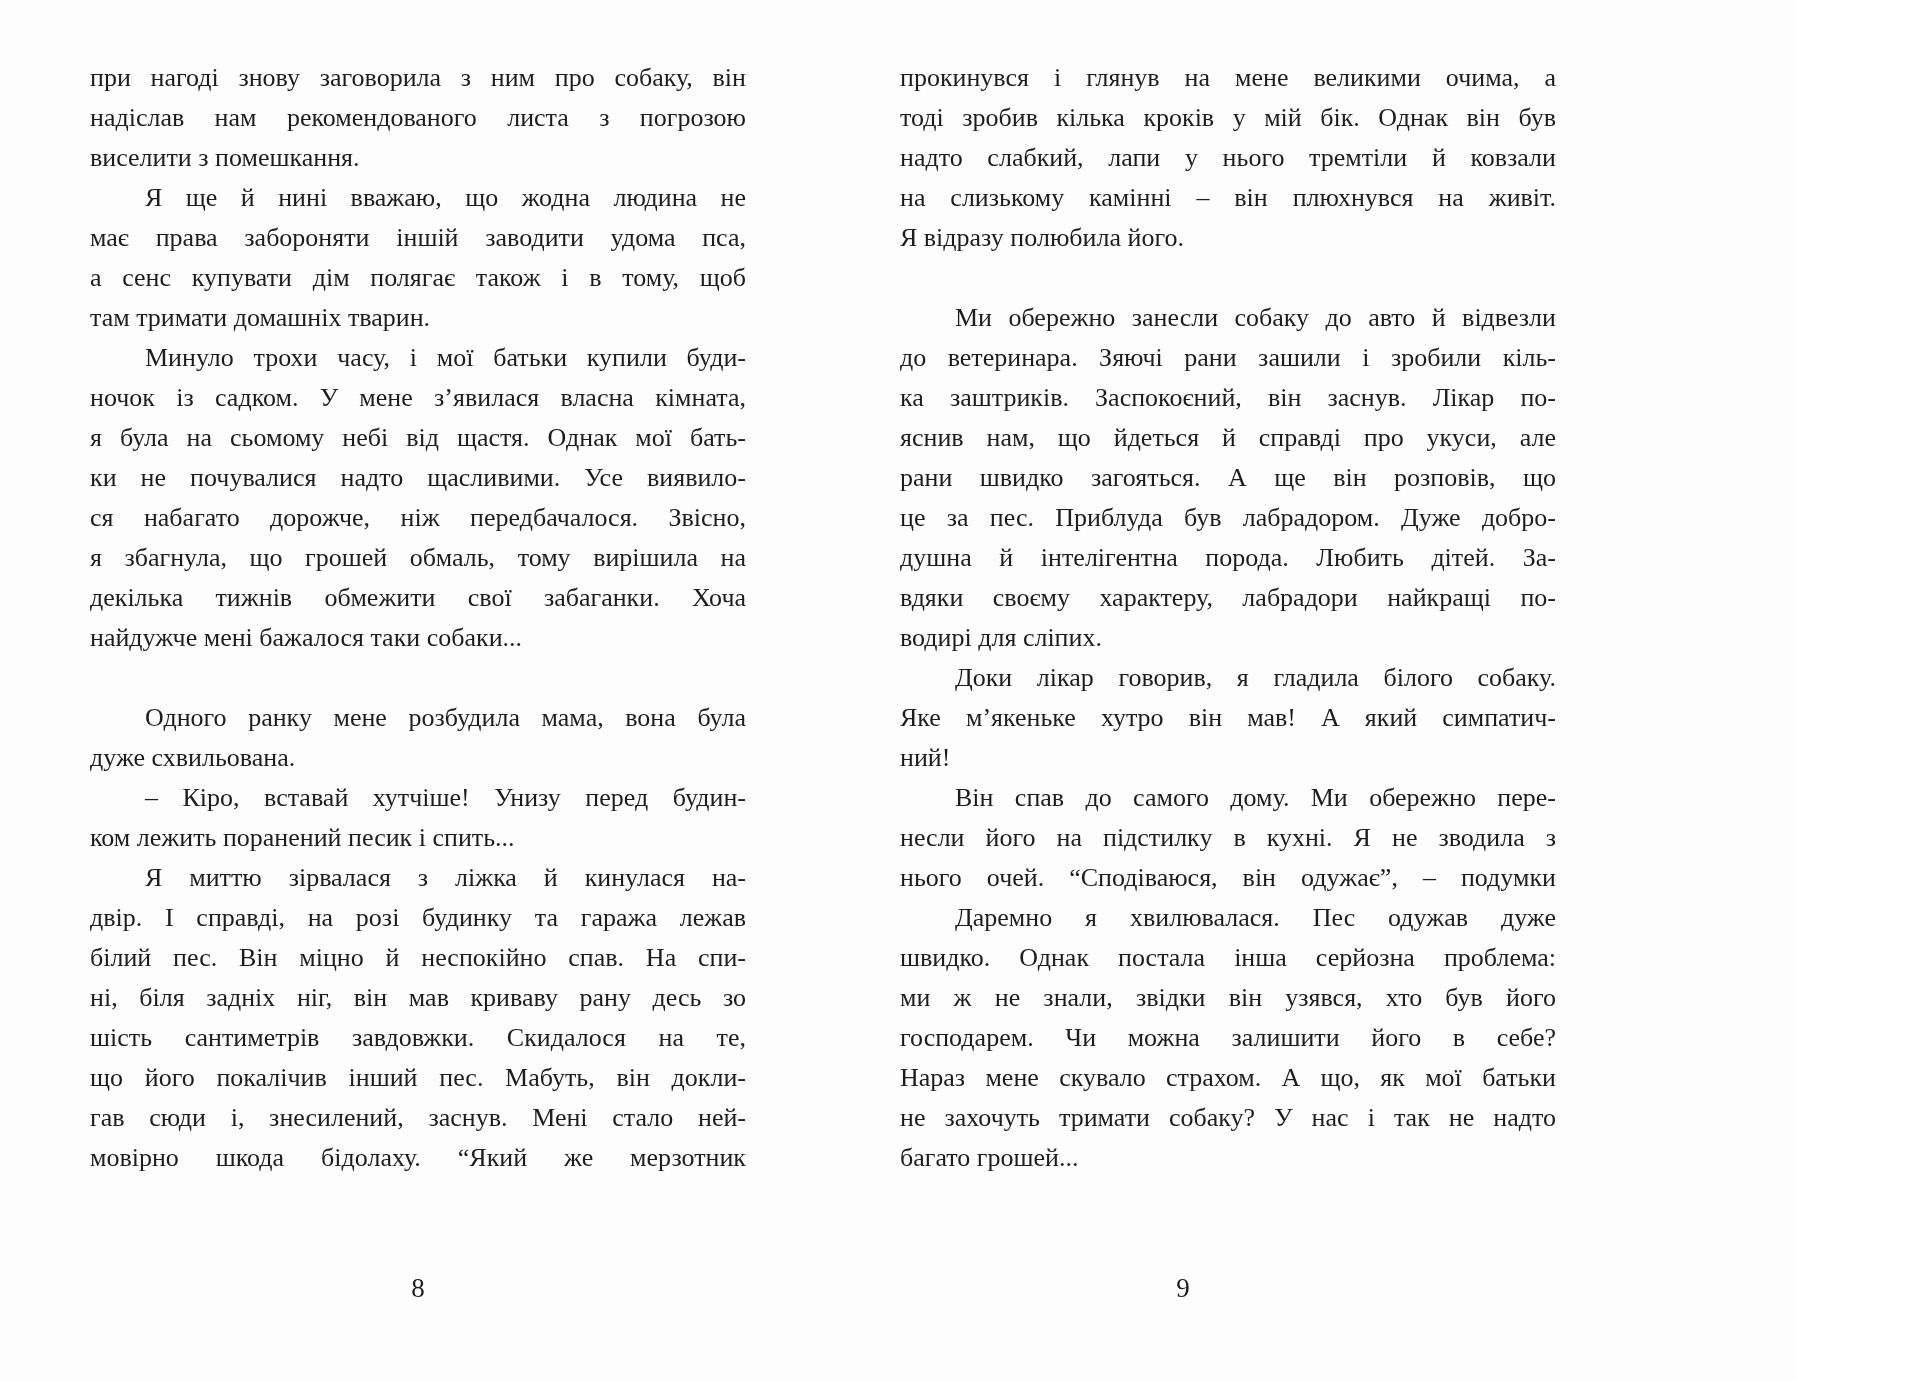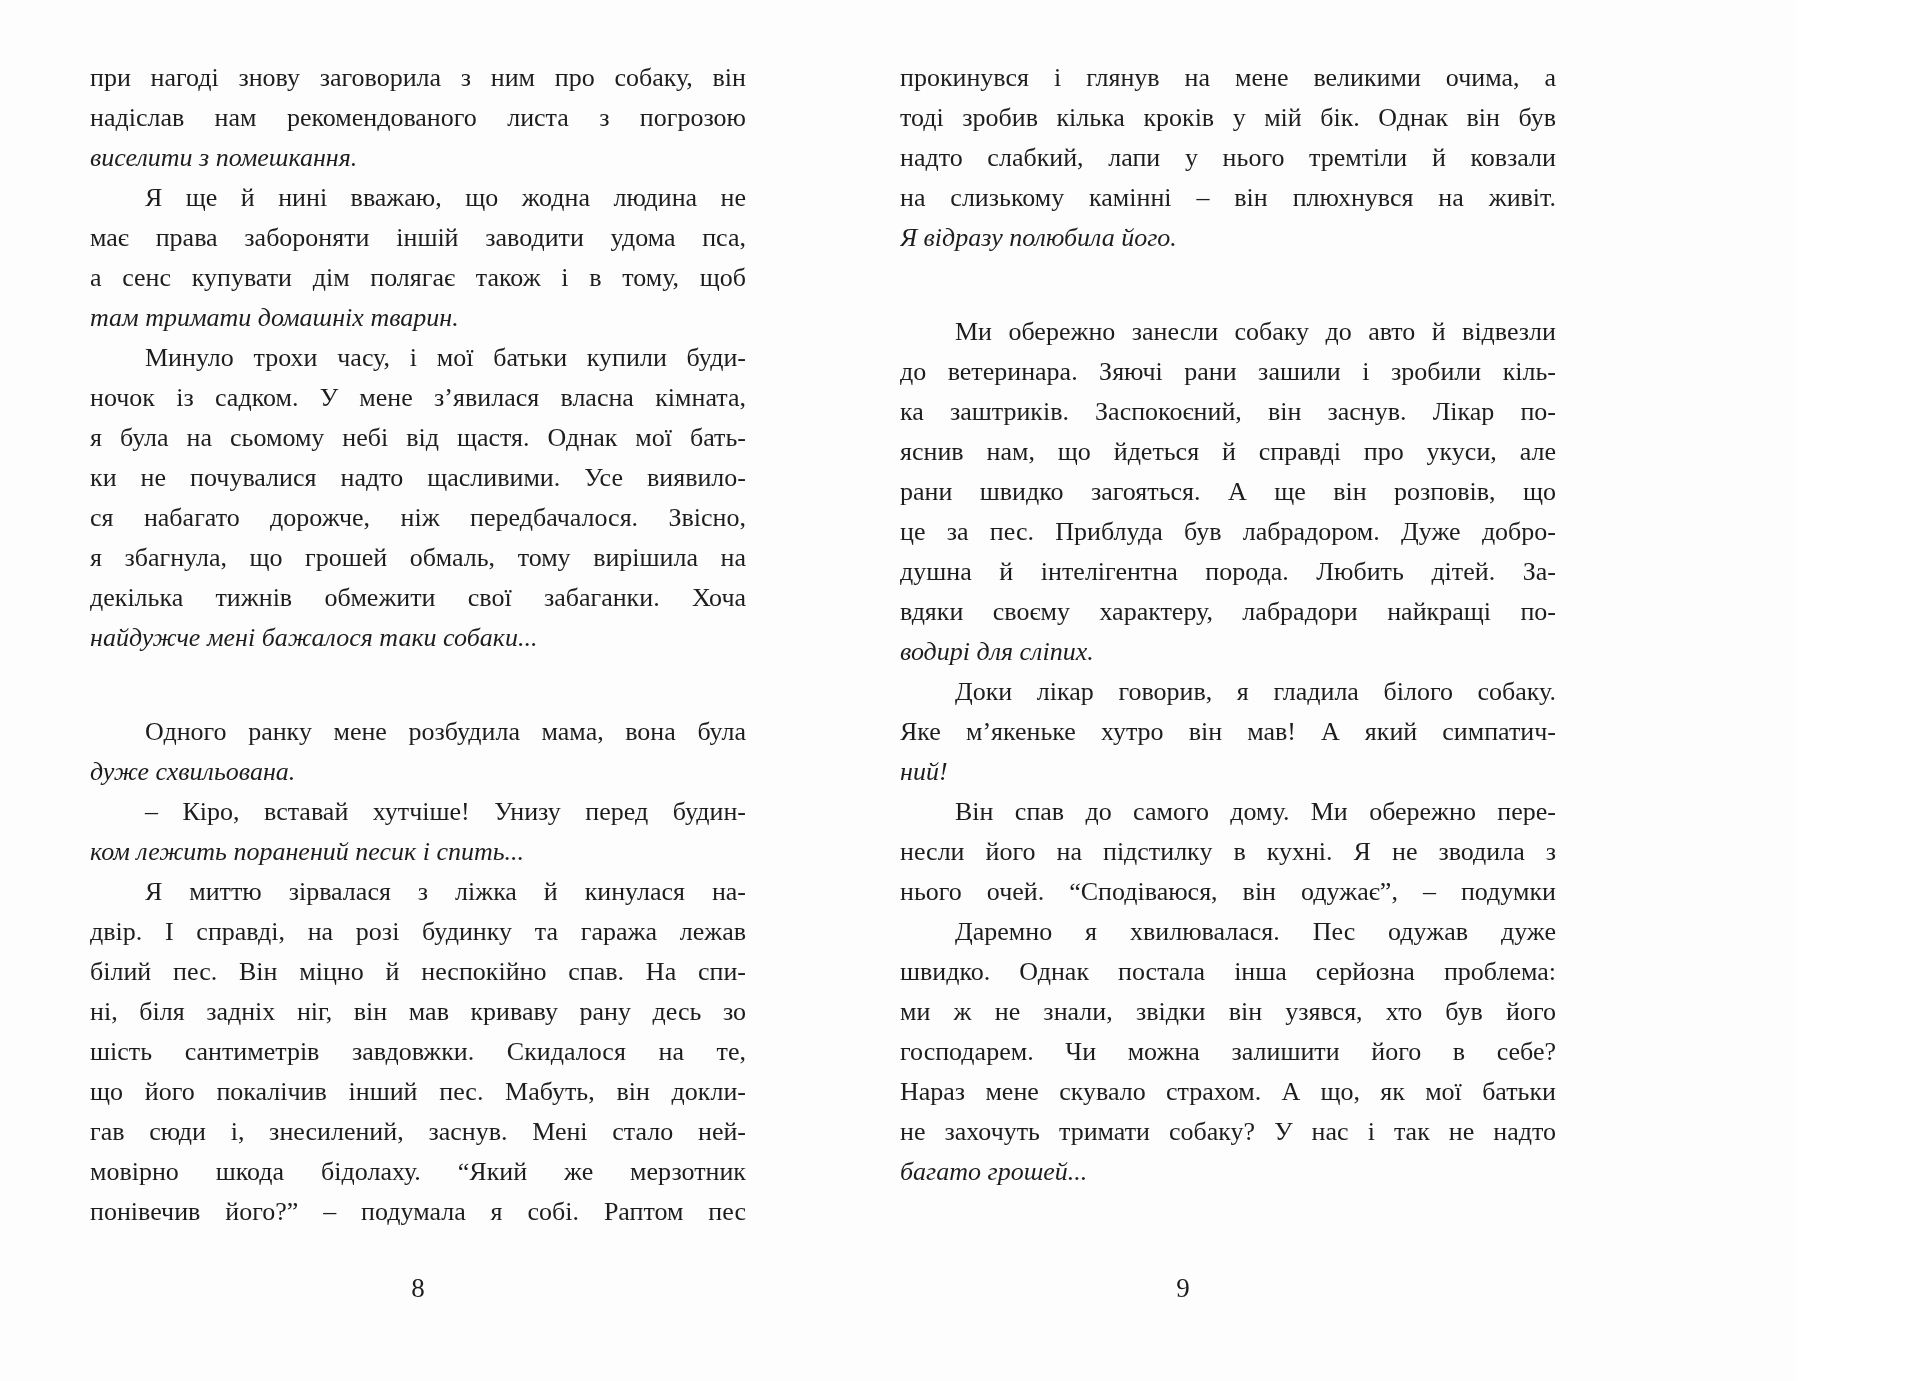--- a/index.html
+++ b/index.html
@@ -12,32 +12,32 @@
     overflow:hidden;
   }
   .text-block{
     position:absolute;
     top:58px;
     width:656px;
   }
   .col-left{left:90px;}
   .col-right{left:900px;}
   .para{margin:0;padding:0;}
-  .para.gap{margin-top:54px;}
+  .para.gap{margin-top:40px;}
   .line{
     height:40px;
     line-height:40px;
     font-size:26px;
     text-align:justify;
     text-align-last:justify;
     overflow:hidden;
     white-space:normal;
   }
   .line.indent{padding-left:55px;}
-  .line.end{text-align-last:left;font-style:italic;}
+  .line.end{text-align-last:left;}
   .page-number{
     position:absolute;
     top:1268px;
     width:656px;
     text-align:center;
     font-size:27px;
     line-height:40px;
   }
   .pn-left{left:90px;}
   .pn-right{left:855px;}
@@ -78,21 +78,20 @@
       </div>
       <div class="para">
         <div class="line indent">Я миттю зірвалася з ліжка й кинулася на-</div>
         <div class="line">двір. І справді, на розі будинку та гаража лежав</div>
         <div class="line">білий пес. Він міцно й неспокійно спав. На спи-</div>
         <div class="line">ні, біля задніх ніг, він мав криваву рану десь зо</div>
         <div class="line">шість сантиметрів завдовжки. Скидалося на те,</div>
         <div class="line">що його покалічив інший пес. Мабуть, він докли-</div>
         <div class="line">гав сюди і, знесилений, заснув. Мені стало ней-</div>
         <div class="line">мовірно шкода бідолаху. “Який же мерзотник</div>
-        <div class="line">понівечив його?” – подумала я собі. Раптом пес</div>
       </div>
     </div>
   <div class="text-block col-right" id="col-1">
       <div class="para">
         <div class="line">прокинувся і глянув на мене великими очима, а</div>
         <div class="line">тоді зробив кілька кроків у мій бік. Однак він був</div>
         <div class="line">надто слабкий, лапи у нього тремтіли й ковзали</div>
         <div class="line">на слизькому камінні – він плюхнувся на живіт.</div>
         <div class="line end">Я відразу полюбила його.</div>
       </div>

